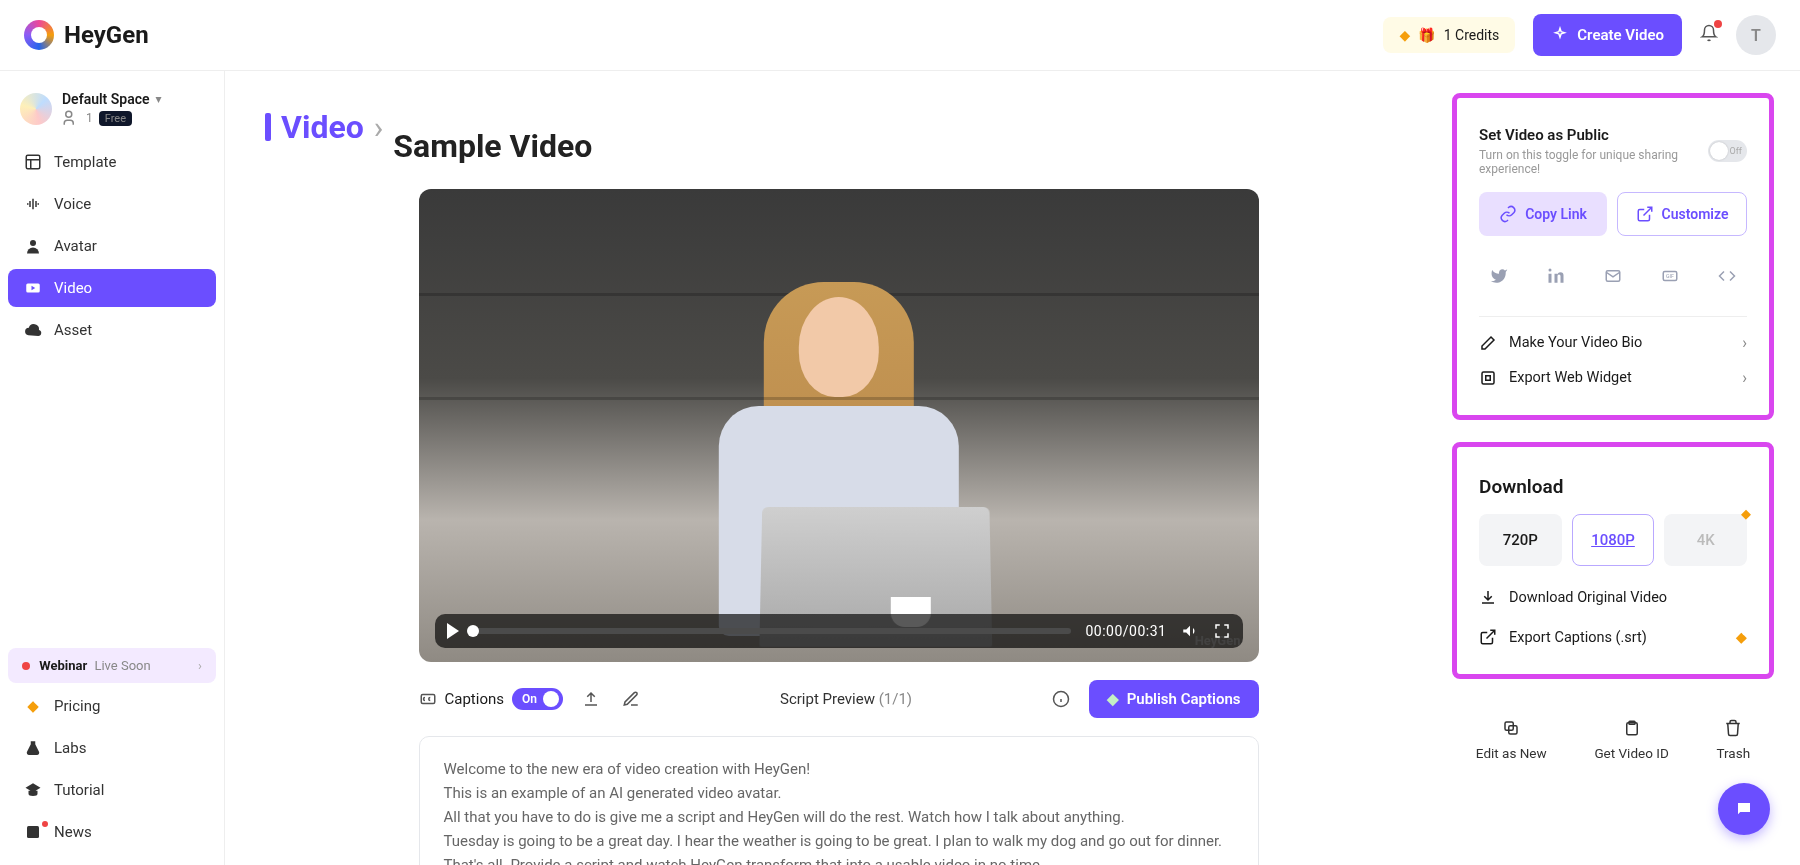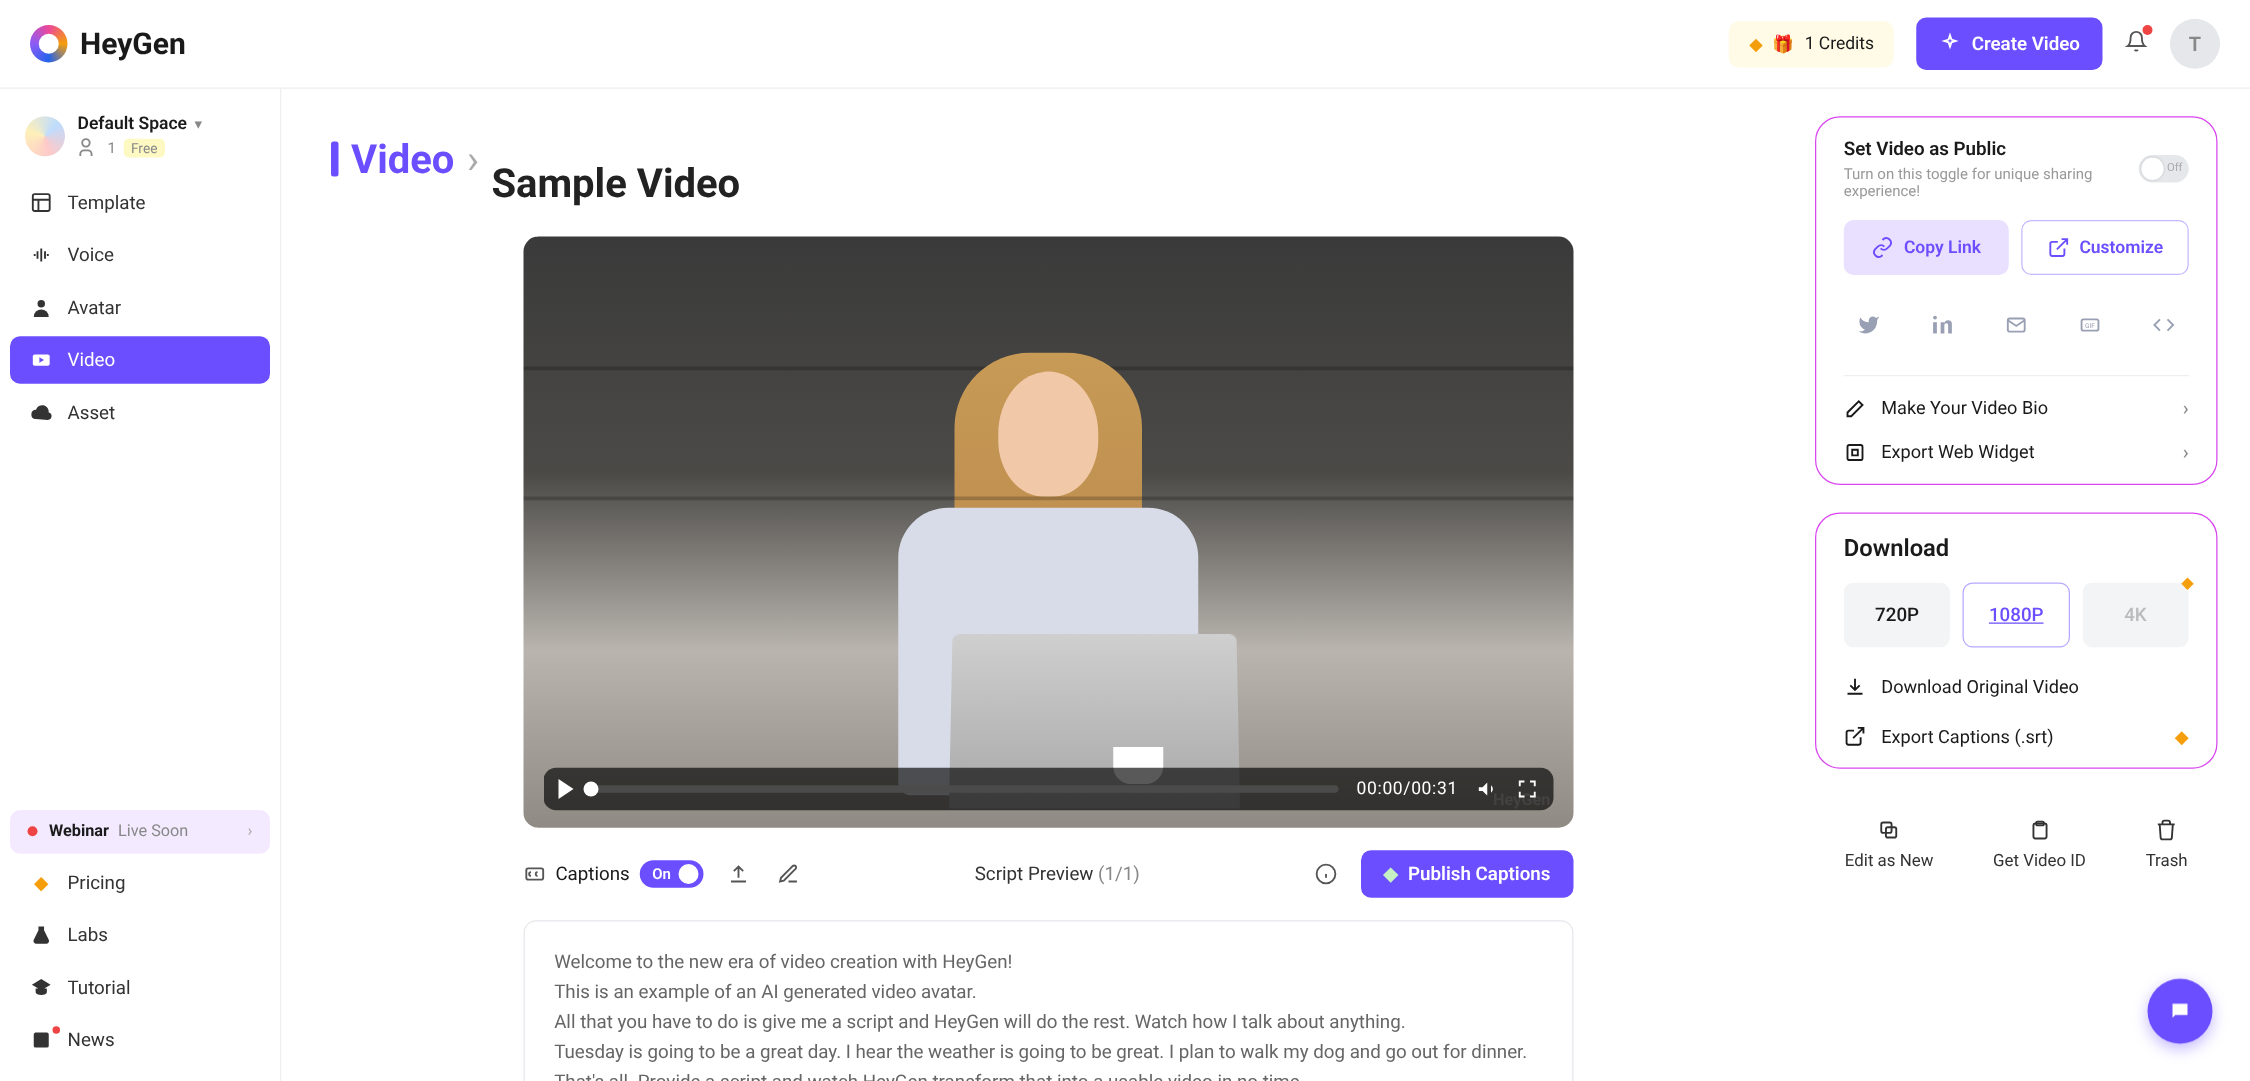--- a/index.html
+++ b/index.html
@@ -15,21 +15,21 @@
   .create-btn { display: flex; align-items: center; gap: 8px; background: #6b4eff; color:#fff; border-radius: 8px; padding: 12px 18px; font-weight: 600; font-size: 15px; border:none; cursor:pointer; }
   .bell { position: relative; color:#555; }
   .bell .dot { position:absolute; top:-4px; right:-4px; width:8px; height:8px; border-radius:50%; background:#ef4444; }
   .avatar-badge { width: 40px; height: 40px; border-radius: 50%; background:#e5e7eb; display:flex; align-items:center; justify-content:center; color:#888; font-weight:600; }
   .body { flex:1; display:flex; overflow:hidden; }
   .sidebar { width: 225px; border-right:1px solid #eee; padding: 14px 8px; display:flex; flex-direction:column; }
   .space-row { display:flex; align-items:center; gap:10px; padding:6px 12px 16px 12px; }
   .space-icon { width:32px; height:32px; border-radius:50%; background:conic-gradient(from 45deg,#93c5fd,#fca5a5,#fde68a,#93c5fd); opacity:.6; }
   .space-text { font-size:14px; font-weight:600; }
   .space-sub { display:flex; align-items:center; gap:6px; font-size:12px; color:#888; margin-top:2px; }
-  .free-pill { background:#fef9c3; border-radius:4px; padding:1px 6px; font-size:11px; }
+  .free-pill { background:#0f172a; border-radius:4px; padding:1px 6px; font-size:11px; }
   .nav { display:flex; flex-direction:column; gap:4px; }
   .nav-item { display:flex; align-items:center; gap:12px; padding:10px 16px; border-radius:8px; color:#333; font-size:15px; cursor:pointer; }
   .nav-item.active { background:#6b4eff; color:#fff; }
   .nav-item .ic { width:18px; height:18px; display:flex; align-items:center; justify-content:center; }
   .sidebar-bottom { margin-top:auto; display:flex; flex-direction:column; gap:4px; }
   .webinar { display:flex; align-items:center; justify-content:space-between; background:#f3eaff; border-radius:8px; padding:10px 14px; font-size:13px; cursor:pointer; }
   .red-dot { width:8px; height:8px; border-radius:50%; background:#ef4444; display:inline-block; margin-right:6px; }
   .main { flex:1; display:flex; overflow:hidden; }
   .center { flex:1; padding: 18px 40px 0 40px; overflow:auto; }
   .breadcrumb { display:flex; align-items:center; gap:10px; font-size:32px; font-weight:700; margin-bottom:24px; }
@@ -56,21 +56,21 @@
   .row-under { width:840px; display:flex; align-items:center; margin-top:18px; gap:16px; }
   .cap-toggle { display:flex; align-items:center; gap:8px; font-size:15px; }
   .toggle-pill { background:#6b4eff; border-radius:20px; padding:3px 4px 3px 10px; display:flex; align-items:center; gap:6px; color:#fff; font-size:12px; font-weight:600; }
   .toggle-pill .knob2 { width:16px; height:16px; background:#fff; border-radius:50%; }
   .ic-btn { width:24px; height:24px; color:#555; cursor:pointer; display:flex; align-items:center; justify-content:center; }
   .script-prev { flex:1; text-align:center; font-size:15px; color:#333; }
   .script-count { color:#888; }
   .publish-btn { display:flex; align-items:center; gap:8px; background:#6b4eff; color:#fff; border:none; border-radius:8px; padding:10px 18px; font-weight:600; font-size:15px; cursor:pointer; }
   .script-box { width:840px; border:1px solid #e5e7eb; border-radius:10px; padding:20px 24px; margin-top:18px; color:#666; font-size:15px; line-height:1.6; white-space:pre-wrap; }
   .right-pane { width:348px; padding:22px 26px 0 0; overflow:auto; }
-  .panel { border:1px solid #d946ef; border-radius:20px; padding:16px 22px; margin-bottom:22px; }
+  .panel { border:5px solid #d946ef; border-radius:8px; padding:28px 22px; margin-bottom:22px; }
   .panel-row { display:flex; align-items:center; justify-content:space-between; }
   .panel-title { font-size:15px; font-weight:600; }
   .panel-sub { font-size:12px; color:#999; margin-top:4px; }
   .off-toggle { width:44px; height:22px; background:#e5e7eb; border-radius:20px; position:relative; font-size:9px; color:#aaa; display:flex; align-items:center; justify-content:flex-end; padding-right:5px; }
   .off-toggle::before { content:""; position:absolute; left:2px; top:2px; width:18px; height:18px; background:#fff; border-radius:50%; box-shadow:0 0 2px rgba(0,0,0,.2); }
   .btn-row { display:flex; gap:10px; margin-top:16px; }
   .copy-btn { flex:1; display:flex; align-items:center; justify-content:center; gap:8px; background:#e9dfff; color:#6b4eff; border:none; border-radius:8px; padding:12px; font-weight:600; font-size:14px; cursor:pointer; }
   .cust-btn { flex:1; display:flex; align-items:center; justify-content:center; gap:8px; background:#fff; color:#6b4eff; border:1px solid #c6b8ff; border-radius:8px; padding:12px; font-weight:600; font-size:14px; cursor:pointer; }
   .social-row { display:flex; justify-content:space-between; margin-top:20px; }
   .social-ic { width:40px; height:40px; display:flex; align-items:center; justify-content:center; color:#9aa0b3; cursor:pointer; }

